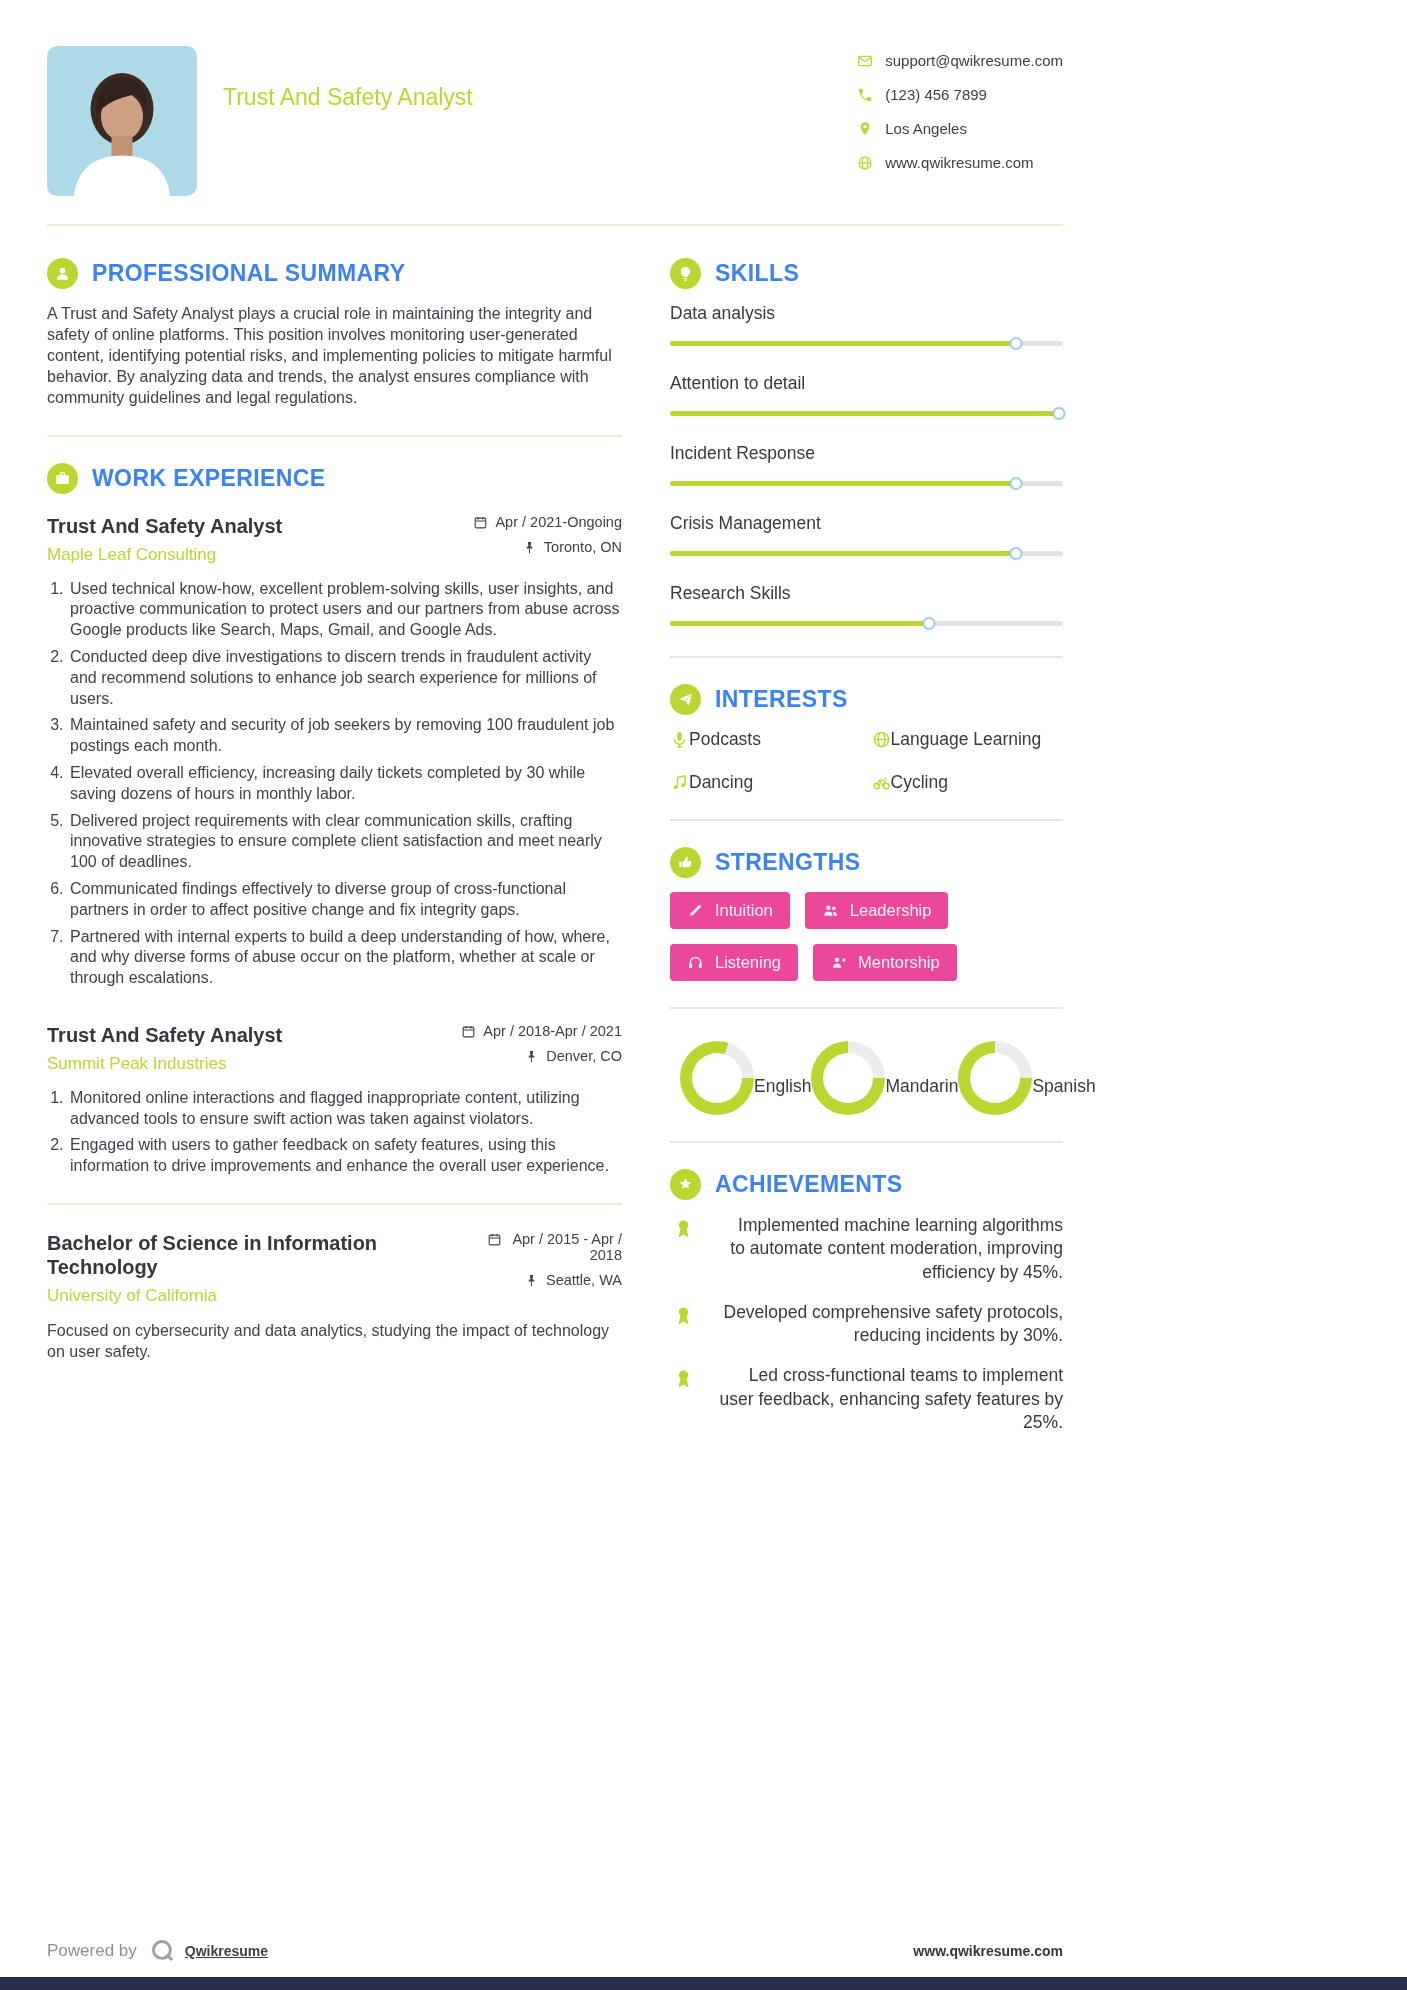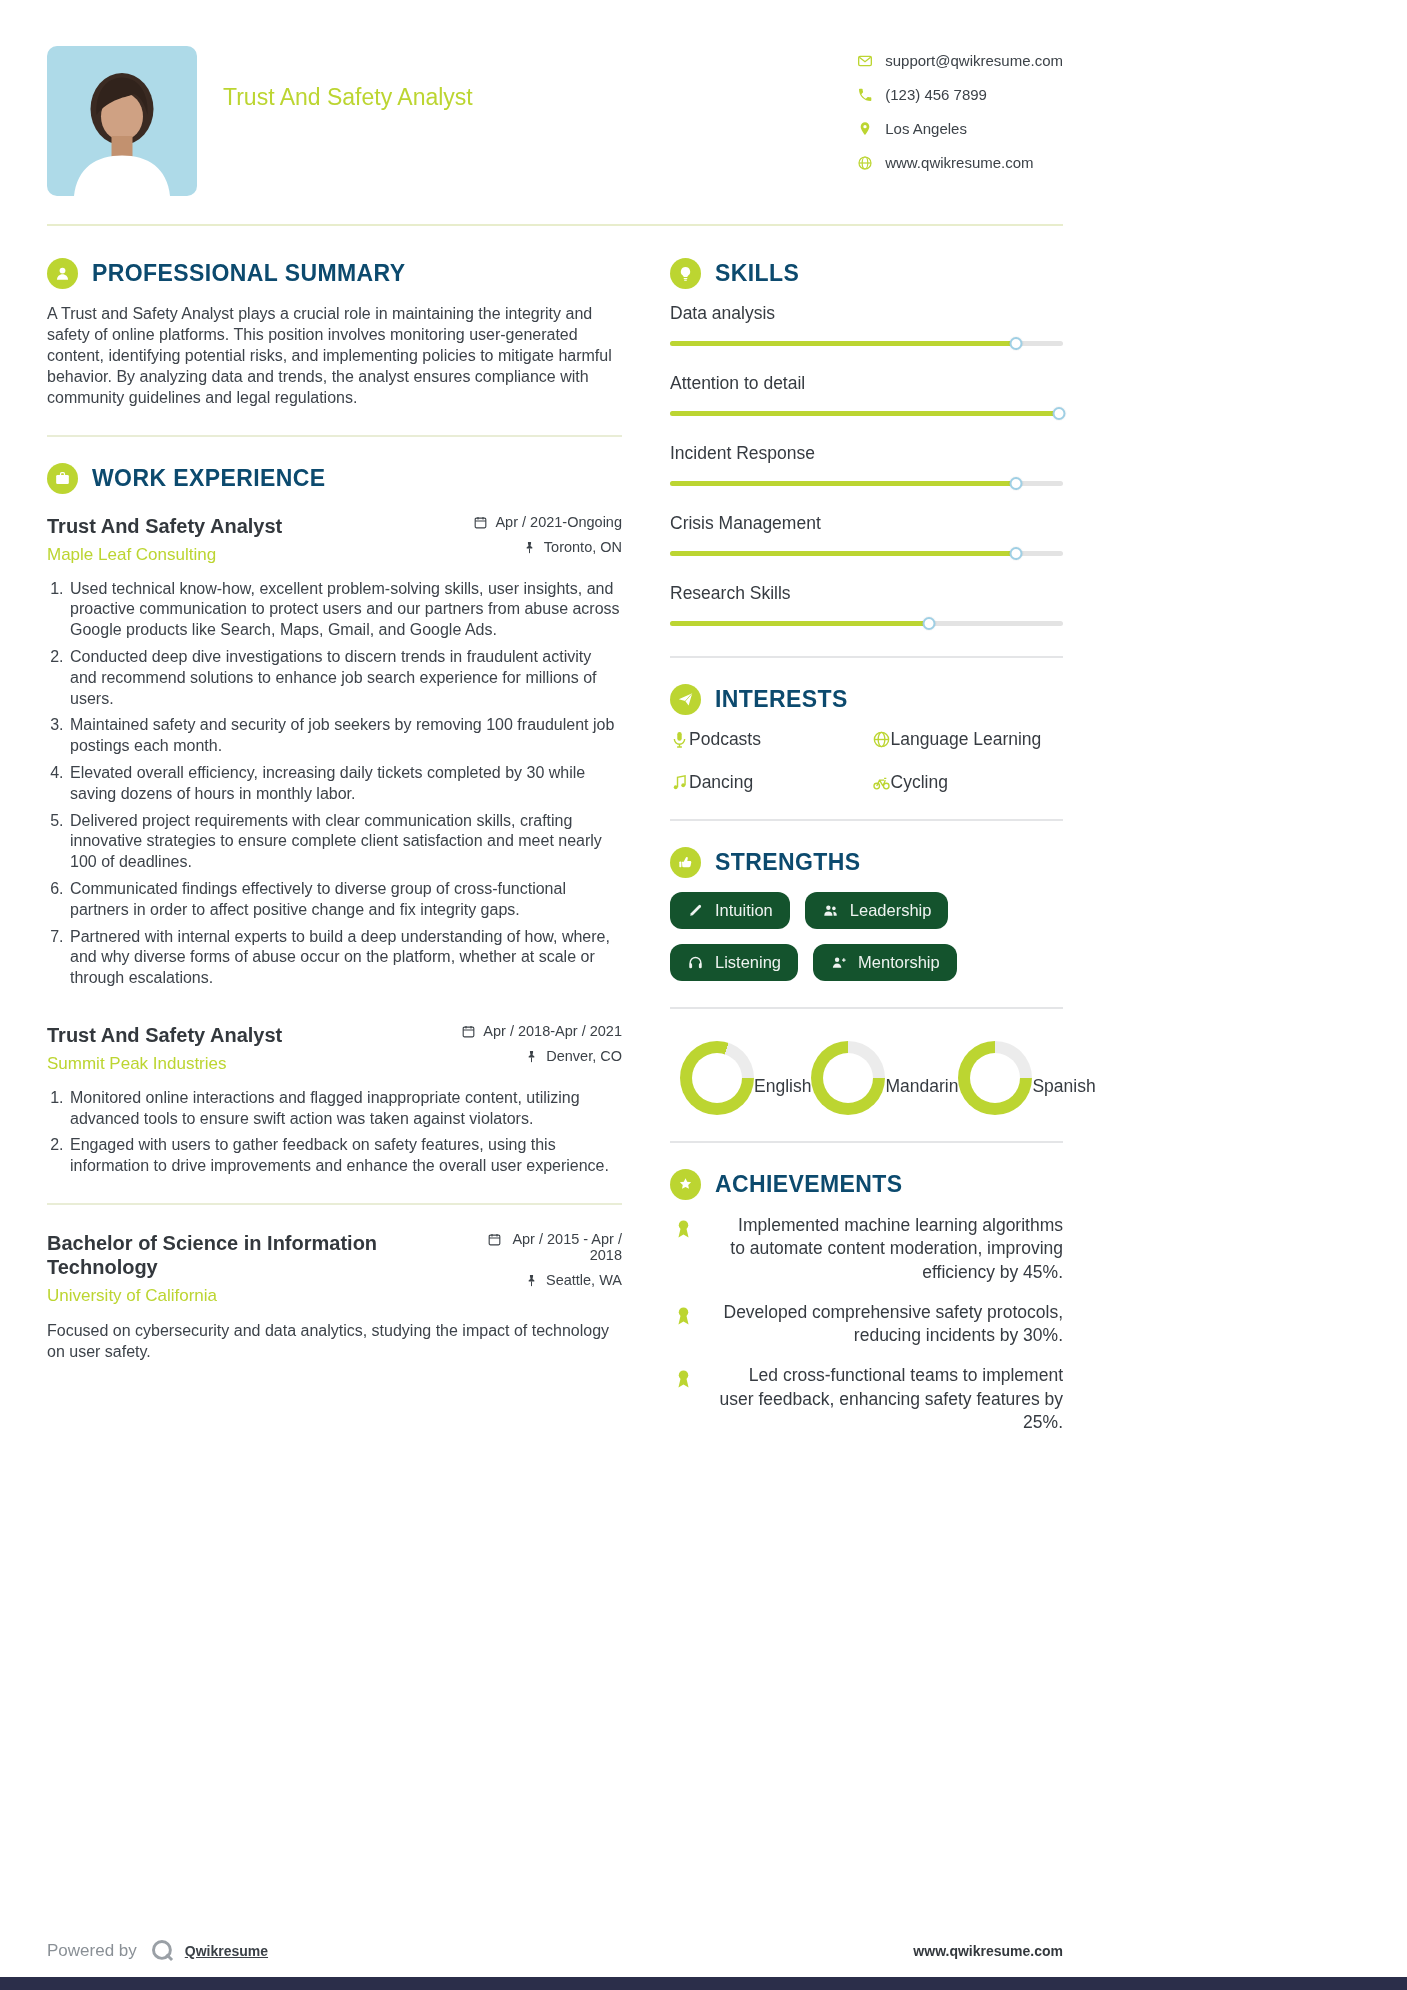--- a/index.html
+++ b/index.html
@@ -30,21 +30,21 @@
 
   
   .cols { display: flex; gap: 48px; margin-top: 32px; }
   .col-left { flex: 0 0 575px; width: 575px; }
   .col-right { flex: 1; min-width: 0; }
 
   
   .sec-head { display: flex; align-items: center; gap: 14px; margin-bottom: 14px; }
   .sec-icon { width: 31px; height: 31px; border-radius: 50%; background: #bcd531; display: flex; align-items: center; justify-content: center; flex: 0 0 auto; }
   .sec-icon svg { width: 19px; height: 19px; display: block; }
-  h2 { font-size: 23px; font-weight: 800; color: #0c4a6e; letter-spacing: .4px; }
+  h2 { font-size: 23px; font-weight: 800; color: #3b82f6; letter-spacing: .4px; }
 
   .body-text { font-size: 16px; line-height: 1.32; color: #3d434a; }
 
   
   .job { margin-top: 20px; }
   .job-head { display: flex; justify-content: space-between; gap: 16px; }
   .job-title-line { font-size: 20px; font-weight: 700; color: #33383d; line-height: 1.2; }
   .company { margin-top: 7px; font-size: 17px; color: #bcd531; font-weight: 500; }
   .job-meta { flex: 0 0 auto; max-width: 170px; text-align: right; font-size: 14.5px; color: #3c4248; }
   .meta-row { display: flex; justify-content: flex-end; align-items: flex-start; gap: 7px; margin-bottom: 9px; }
@@ -62,21 +62,21 @@
   .handle { position: absolute; top: 1px; width: 13px; height: 13px; border-radius: 50%; background: #fff; border: 2px solid #9fcfe4; transform: translateX(-50%); box-shadow: 0 0 0 1px rgba(0,0,0,0.03); }
 
   
   .interests-grid { display: grid; grid-template-columns: 1fr 1fr; row-gap: 22px; column-gap: 10px; margin-top: 6px; }
   .interest { display: flex; align-items: center; font-size: 17.5px; color: #363b41; }
   .iicon { color: #bcd531; width: 19px; height: 19px; flex: 0 0 auto; }
   .iicon svg { width: 19px; height: 19px; display: block; }
 
   
   .strengths { display: flex; flex-wrap: wrap; gap: 15px; margin-top: 8px; }
-  .strength-btn { display: inline-flex; align-items: center; gap: 11px; background: #14532d; border-radius: 12px; padding: 9px 17px; color: rgba(255,255,255,.93); font-size: 16.5px; font-weight: 500; }
+  .strength-btn { display: inline-flex; align-items: center; gap: 11px; background: #ec4899; border-radius: 4px; padding: 9px 17px; color: rgba(255,255,255,.93); font-size: 16.5px; font-weight: 500; }
   .sicon { width: 17px; height: 17px; color: rgba(255,255,255,.93); }
   .sicon svg { width: 17px; height: 17px; display: block; }
 
   
   .langs { display: flex; justify-content: space-between; padding: 6px 10px 0 10px; }
   .lang { display: flex; flex-direction: row; align-items: center; }
   .donut { position: relative; width: 74px; height: 74px; border-radius: 50%; background: conic-gradient(from 90deg, #bcd531 calc(var(--p) * 1%), #ececec 0); }
   .donut::after { content: ""; position: absolute; inset: 12px; border-radius: 50%; background: #fff; }
   .lang-name { margin-top: 17px; font-size: 17.5px; color: #363b41; }
 

